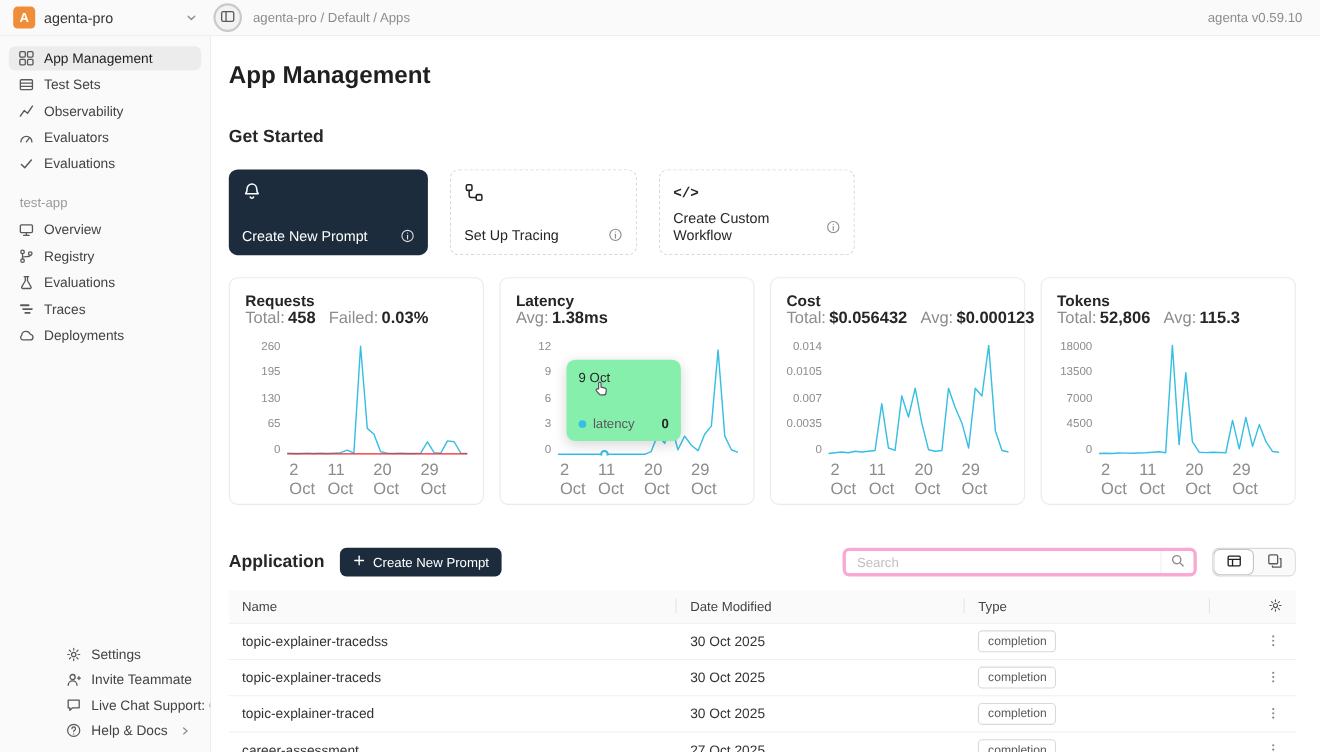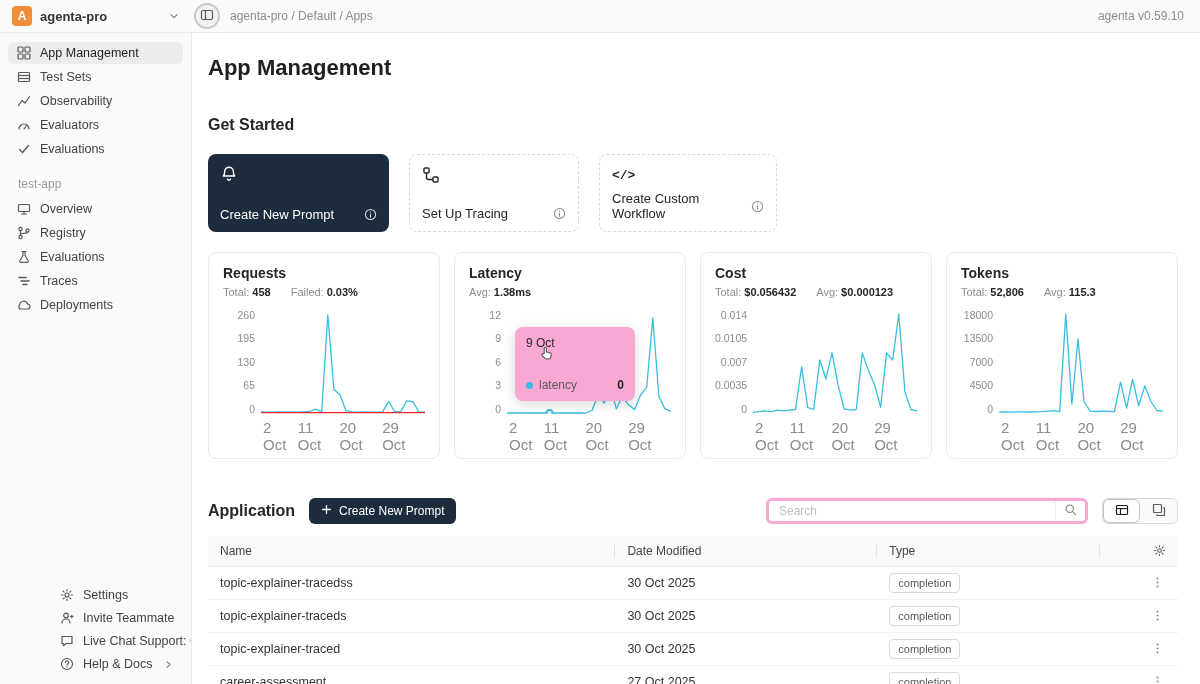--- a/index.html
+++ b/index.html
@@ -6,21 +6,21 @@
   html,body{width:1200px;height:684px;overflow:hidden;}
   body{font-family:"Liberation Sans","DejaVu Sans",sans-serif;background:#fff;color:#262626;font-size:13px;}
   .app{width:1200px;height:684px;display:grid;grid-template-columns:192px 1fr;grid-template-rows:33px 1fr;
        grid-template-areas:"topbar topbar" "sidebar main";}
 
   
   .topbar{grid-area:topbar;background:#fafafa;border-bottom:1px solid #ebebeb;display:flex;align-items:center;}
   .ws{width:192px;display:flex;align-items:center;gap:8px;padding:0 12px;height:100%;}
   .ws-avatar{width:20px;height:20px;border-radius:4px;background:#ef8d38;color:#fff;font-size:12px;font-weight:bold;
              display:flex;align-items:center;justify-content:center;flex:0 0 auto;}
-  .ws-name{font-size:13px;color:#333;font-weight:700;white-space:nowrap;}
+  .ws-name{font-size:13px;color:#333;font-weight:400;white-space:nowrap;}
   .ws-chevron{margin-left:auto;color:#8c8c8c;display:flex;}
   .collapse-btn{width:26px;height:26px;margin-left:2px;border-radius:50%;border:2px solid #c9c9c9;background:#f2f2f2;
                 display:flex;align-items:center;justify-content:center;color:#595959;cursor:pointer;}
   .breadcrumb{margin-left:10px;font-size:12px;color:#8c8c8c;}
   .version{margin-left:auto;margin-right:16px;font-size:12px;color:#8c8c8c;}
 
   
   .sidebar{grid-area:sidebar;background:#fafafa;border-right:1px solid #ebebeb;display:flex;flex-direction:column;
            padding:8px 0 8px;overflow:hidden;}
   .side-item{display:flex;align-items:center;gap:9px;margin:1px 8px;padding:4px 9px;border-radius:6px;
@@ -48,30 +48,30 @@
   .gs-bottom{display:flex;align-items:center;justify-content:space-between;font-size:13px;font-weight:500;gap:8px;}
   .gs-card .info{display:flex;flex:0 0 auto;}
   .gs-card.dark .info{color:rgba(255,255,255,0.85);}
   .gs-card.light .info{color:#8c8c8c;}
   .code-glyph{font-family:"Liberation Mono","DejaVu Sans Mono",monospace;font-size:13px;font-weight:bold;}
 
   
   .chart-row{display:flex;gap:14px;margin-top:20px;}
   .chart-card{width:232px;height:207px;border:1px solid #eaeaea;border-radius:8px;padding:12px 14px;position:relative;background:#fff;}
   .chart-title{font-size:14px;font-weight:600;color:#262626;}
-  .chart-stats{margin-top:5px;font-size:11px;display:flex;gap:20px;white-space:nowrap;}
+  .chart-stats{margin-top:0;font-size:15px;display:flex;gap:12px;white-space:nowrap;}
   .stat-label{color:#8c8c8c;}
   .stat-value{color:#262626;font-weight:600;margin-left:3px;}
   .chart-body{display:flex;margin-top:12px;gap:6px;}
   .y-labels{width:34px;height:104px;display:flex;flex-direction:column;justify-content:space-between;
             align-items:flex-end;font-size:10.5px;color:#8c8c8c;line-height:1;}
   .plot-area{width:164px;height:104px;}
   .x-labels{margin-left:40px;display:flex;justify-content:center;font-size:15px;color:#8c8c8c;margin-top:5px;}
 
-  .chart-tooltip{position:absolute;left:60px;top:74px;width:120px;background:#f9a8d4;border-radius:8px;
+  .chart-tooltip{position:absolute;left:60px;top:74px;width:104px;background:#86efac;border-radius:8px;
                  box-shadow:0 3px 12px rgba(0,0,0,0.16);padding:9px 11px;z-index:5;}
   .tt-date{font-size:12px;color:#262626;}
   .tt-row{display:flex;align-items:center;gap:6px;margin-top:28px;font-size:12px;}
   .tt-dot{width:7px;height:7px;border-radius:50%;background:#36bfe3;flex:0 0 auto;}
   .tt-series{color:#595959;}
   .tt-value{margin-left:auto;font-weight:600;color:#262626;}
   .cursor-icon{position:absolute;left:84px;top:92px;z-index:6;}
 
   
   .app-head{display:flex;align-items:center;margin-top:39px;gap:14px;}

